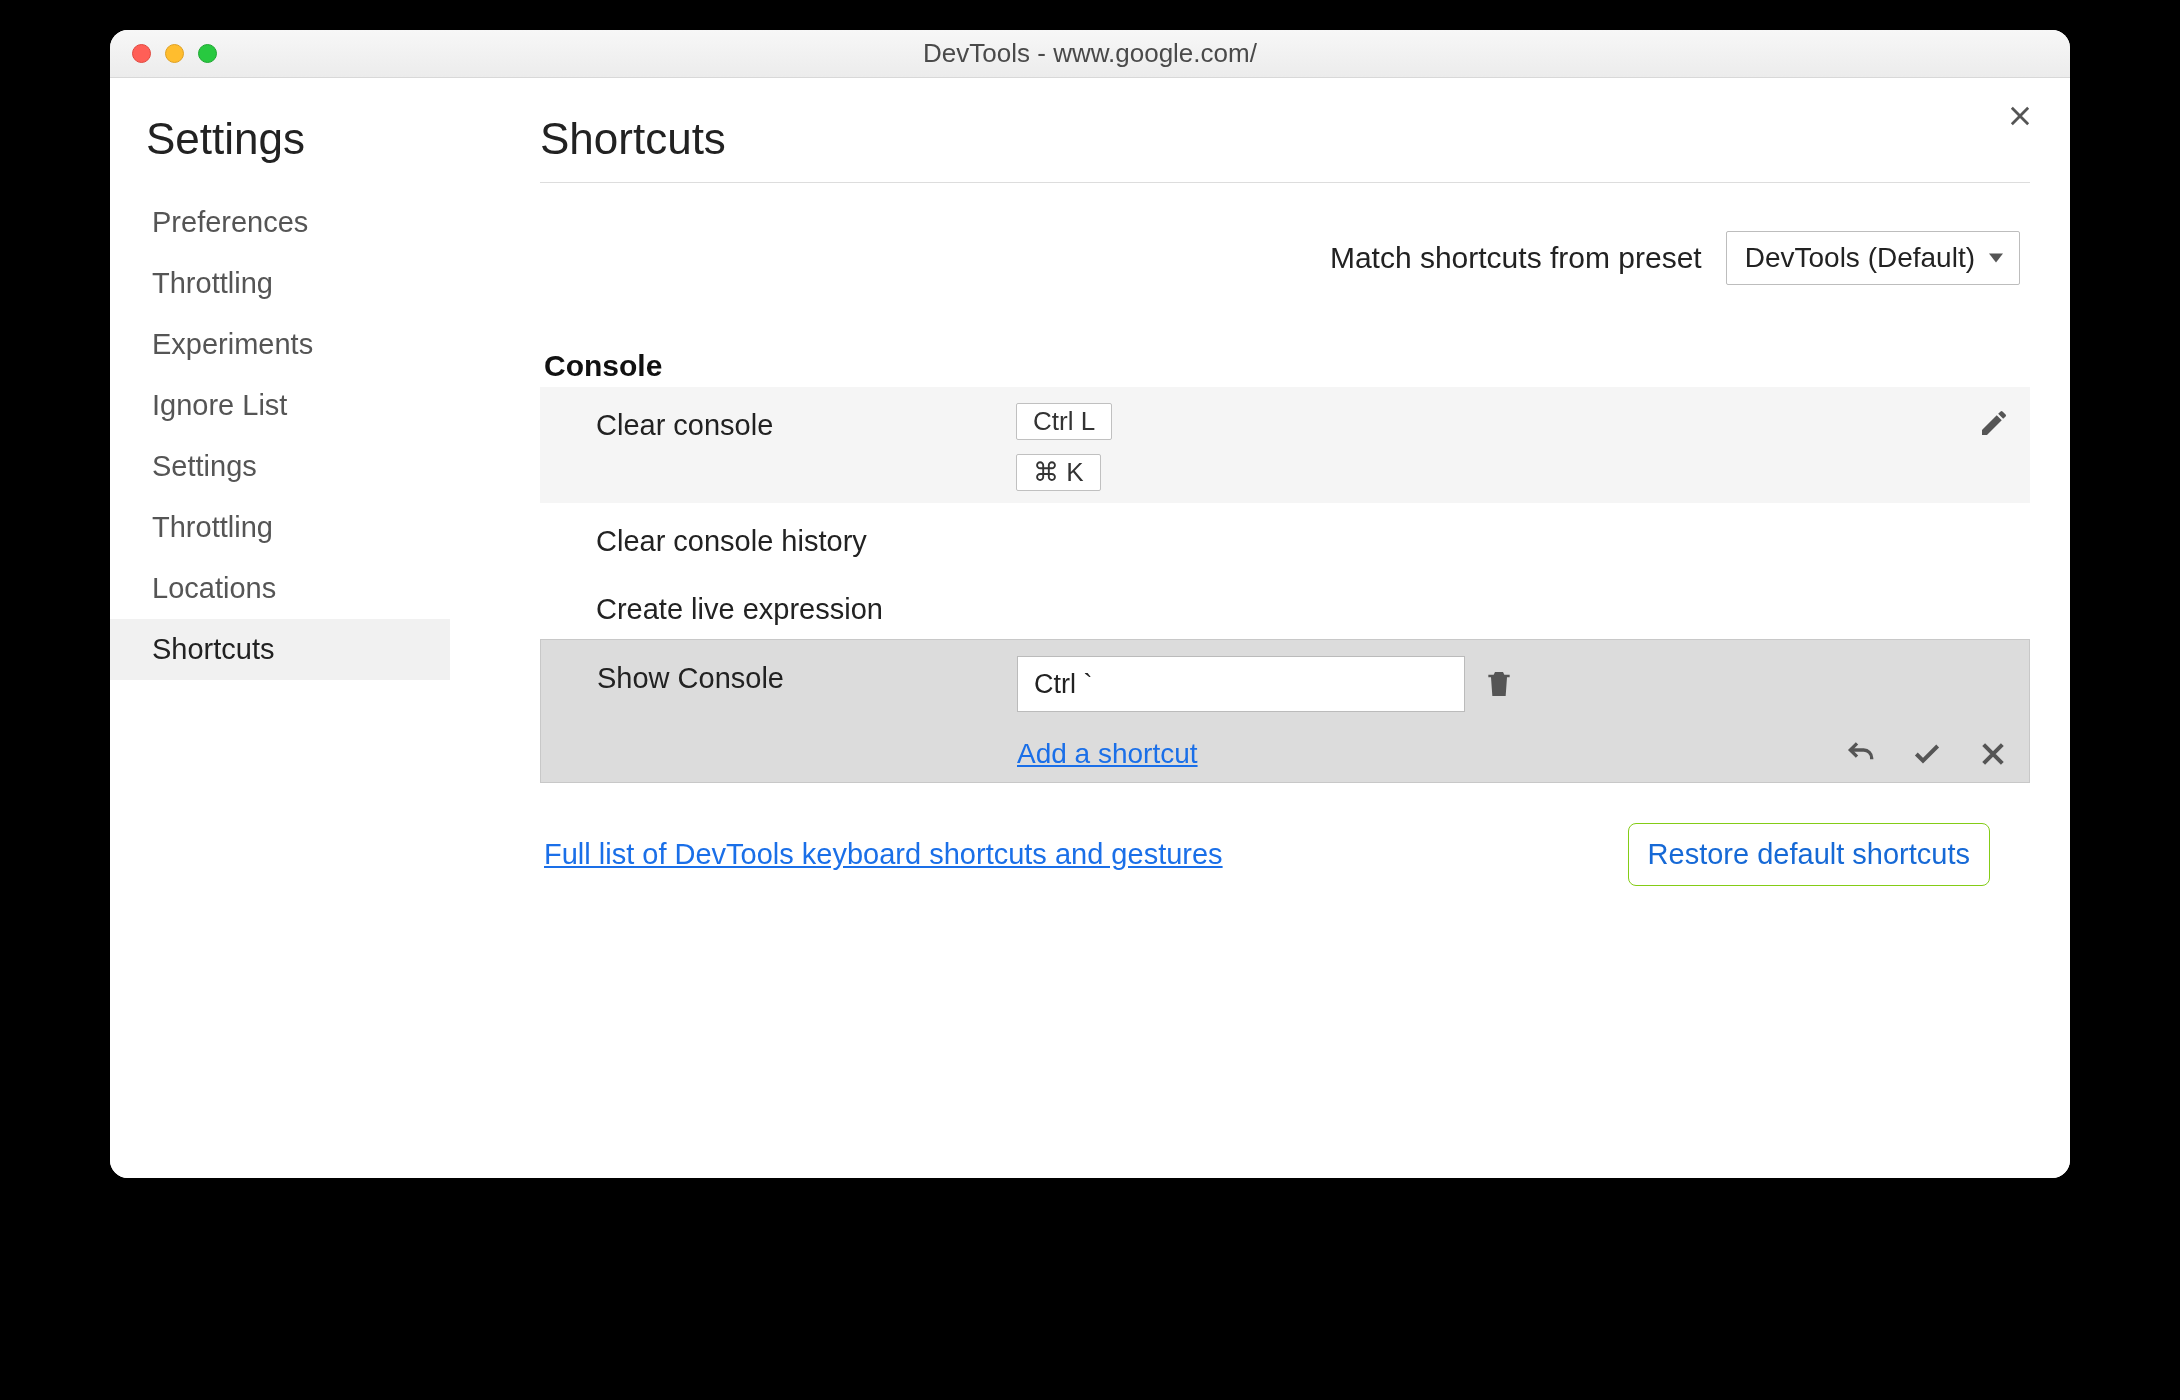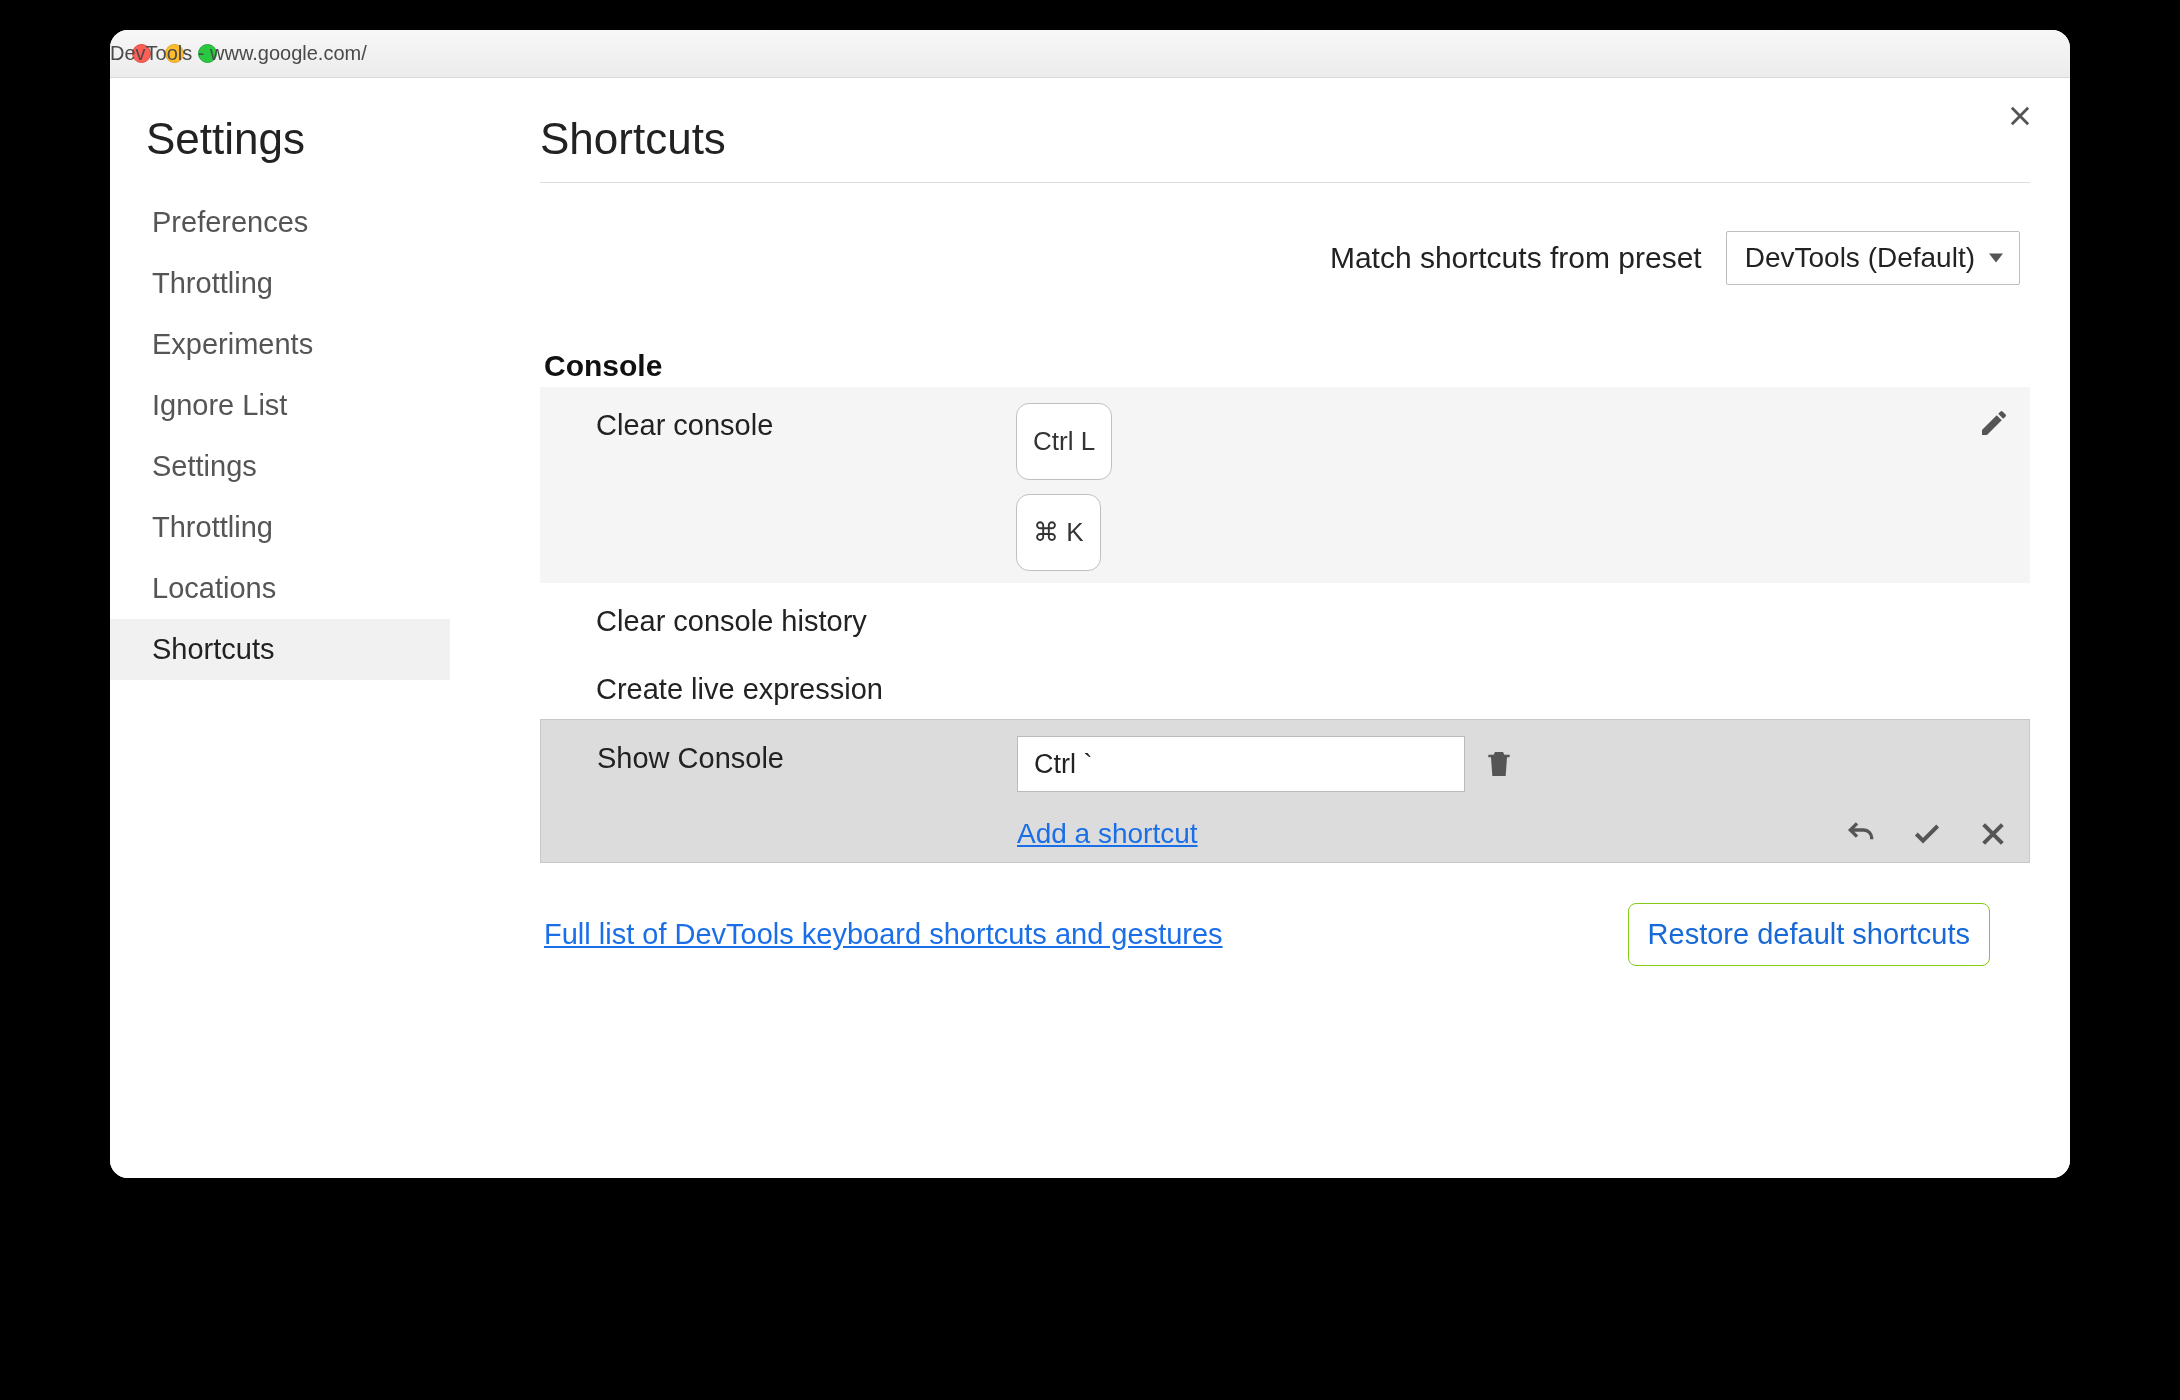--- a/index.html
+++ b/index.html
@@ -32,22 +32,22 @@
   .traffic {
     display: flex;
     gap: 14px;
     padding-left: 22px;
   }
   .dot { width: 19px; height: 19px; border-radius: 50%; }
   .dot.red { background:#ff5f57; border:1px solid #e1483f; }
   .dot.yellow { background:#ffbd2e; border:1px solid #dfa123; }
   .dot.green { background:#28c940; border:1px solid #1fa732; }
   .titlebar-title {
-    position:absolute; left:0; right:0; text-align:left;
-    font-size: 20px; color:#4a4a4a; font-weight:500;
+    position:absolute; left:0; right:0; text-align:center;
+    font-size: 26px; color:#4a4a4a; font-weight:500;
   }
   .content {
     display:flex;
     background:#fff;
     position:relative;
     min-height: 1100px;
     padding-bottom: 40px;
   }
   .close-x {
     position:absolute; top:24px; right:36px;
@@ -100,22 +100,22 @@
   }
   .shortcut-row.shaded { background:#f5f5f5; }
   .shortcut-row.editing { background:#dcdcdc; border:1px solid #c8c8c8; }
   .shortcut-name {
     width: 420px; font-size:29px; color:#222; padding-top:10px;
   }
   .shortcut-keys {
     flex:1; display:flex; flex-direction:column; gap:14px; padding-top:4px;
   }
   .key-chip {
-    display:inline-block; border:1px solid #c0c0c0; border-radius:13px;
-    background:#fff; padding:22px 16px; font-size:26px; color:#333;
+    display:inline-block; border:1px solid #c0c0c0; border-radius:2px;
+    background:#fff; padding:2px 16px; font-size:26px; color:#333;
     width:fit-content;
   }
   .shortcut-actions {
     display:flex; align-items:flex-start; gap:28px; padding-top:8px;
   }
   .icon-btn { cursor:pointer; color:#555; }
   .icon-btn svg { width:32px; height:32px; display:block; }
   .edit-box {
     display:flex; align-items:center; gap:18px;
   }

